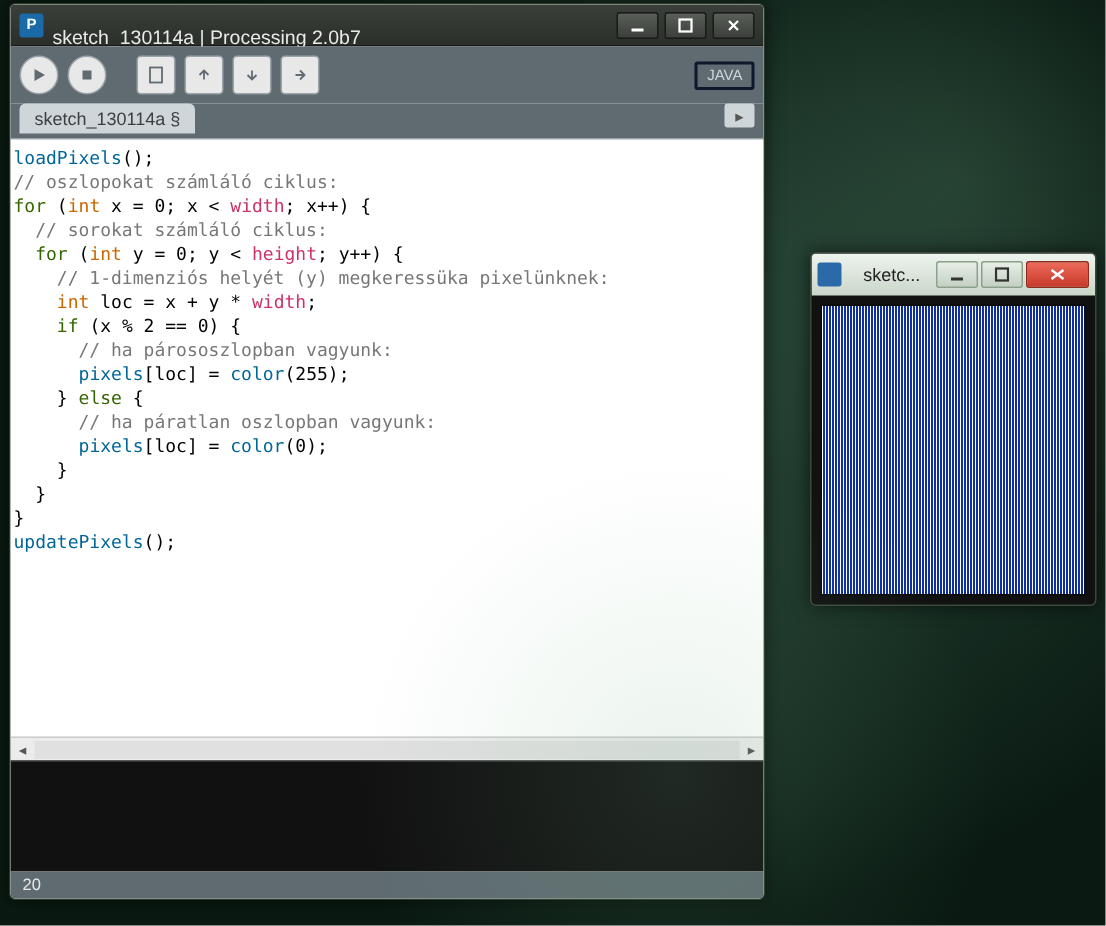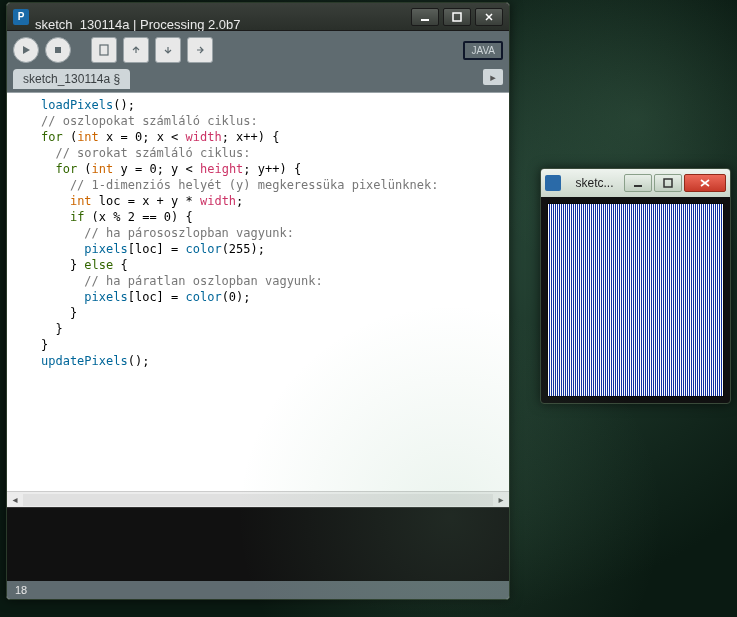--- a/index.html
+++ b/index.html
@@ -105,21 +105,20 @@
   }
 
   .editor {
     flex: 1; background: #fff;
     font-family: Monaco, Consolas, monospace;
     font-size: 12px; line-height: 16px;
     color: #000;
     padding: 4px 2px;
     overflow: hidden;
     white-space: pre;
-    margin-left: 32px;
   }
   .tok-fn   { color: #006699; }
   .tok-kw   { color: #336600; }
   .tok-ty   { color: #cc6600; }
   .tok-sys  { color: #cc3366; }
   .tok-cm   { color: #777; }
   .tok-arr  { color: #006699; }
 
   .hscroll {
     height: 16px; background: #ececec;
@@ -276,21 +275,21 @@
 
   <div class="hscroll">
     <div class="arrow">◂</div>
     <div class="track"></div>
     <div class="arrow">▸</div>
   </div>
 
   <div class="console"></div>
 
   <div class="statusbar">
-    <span>18</span>
+    <span>20</span>
   </div>
 </div>
 
 <div class="sketch-window">
   <div class="sketch-titlebar">
     <div class="app-icon"></div>
     <div class="title-text">sketc...</div>
     <div class="sk-controls">
       <div class="sk-btn">
         <svg width="10" height="10">

